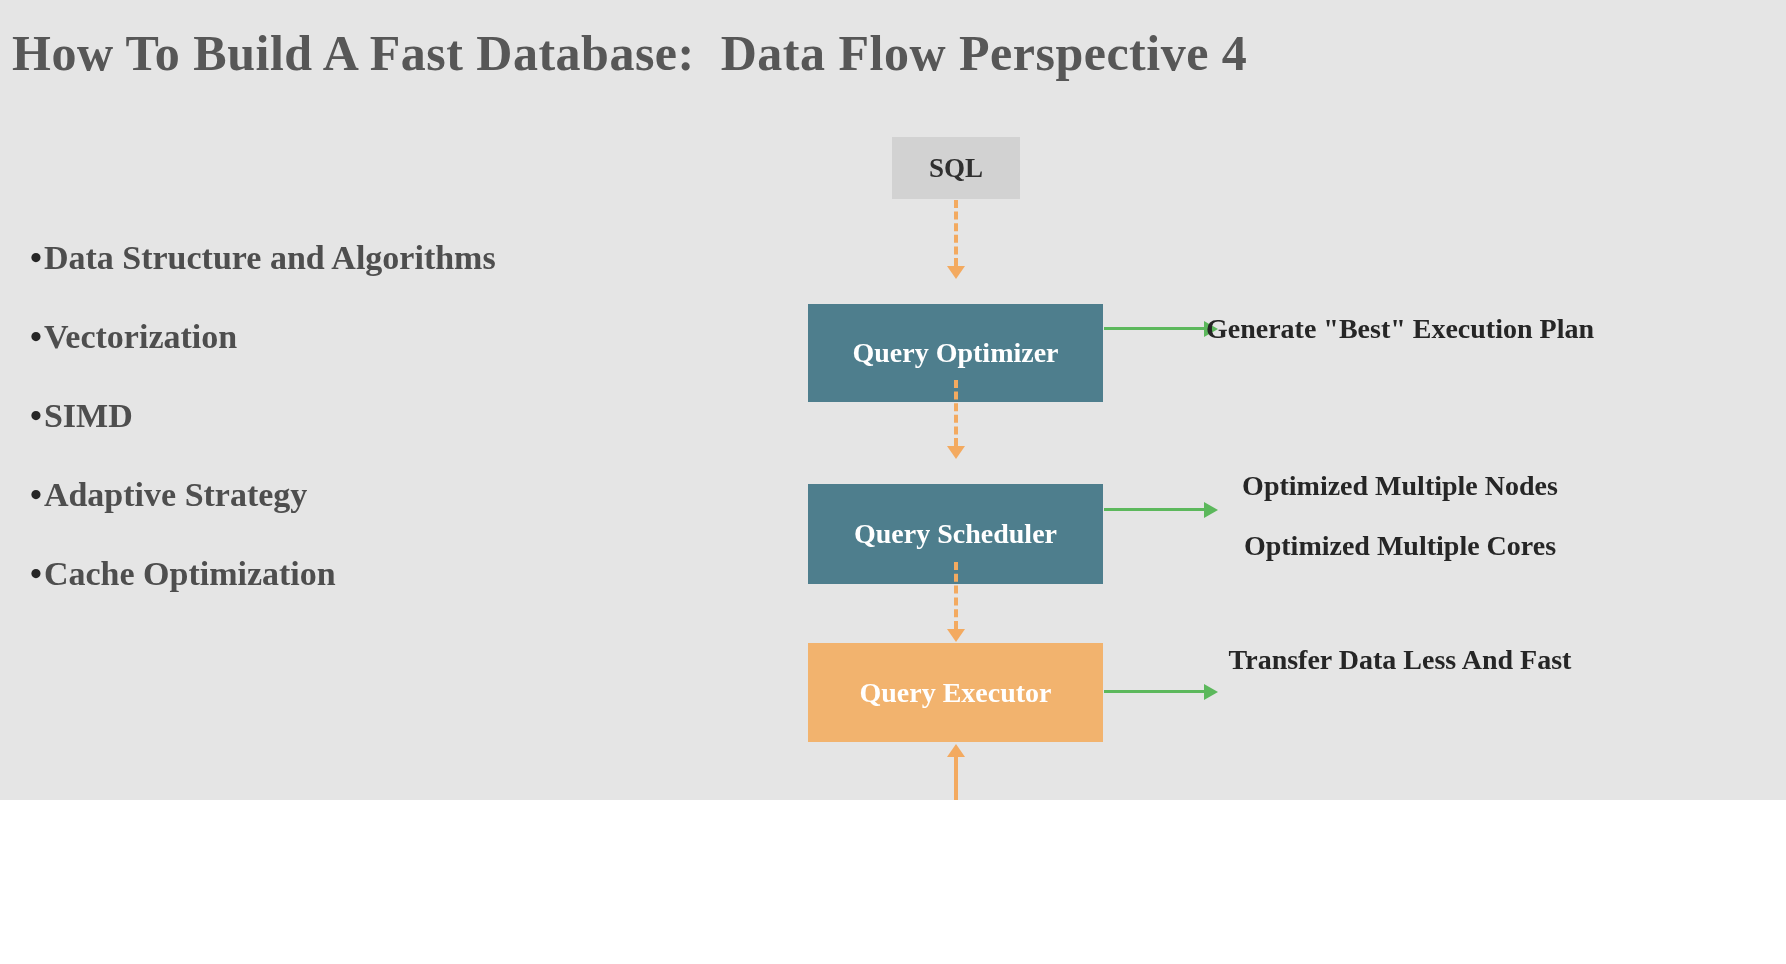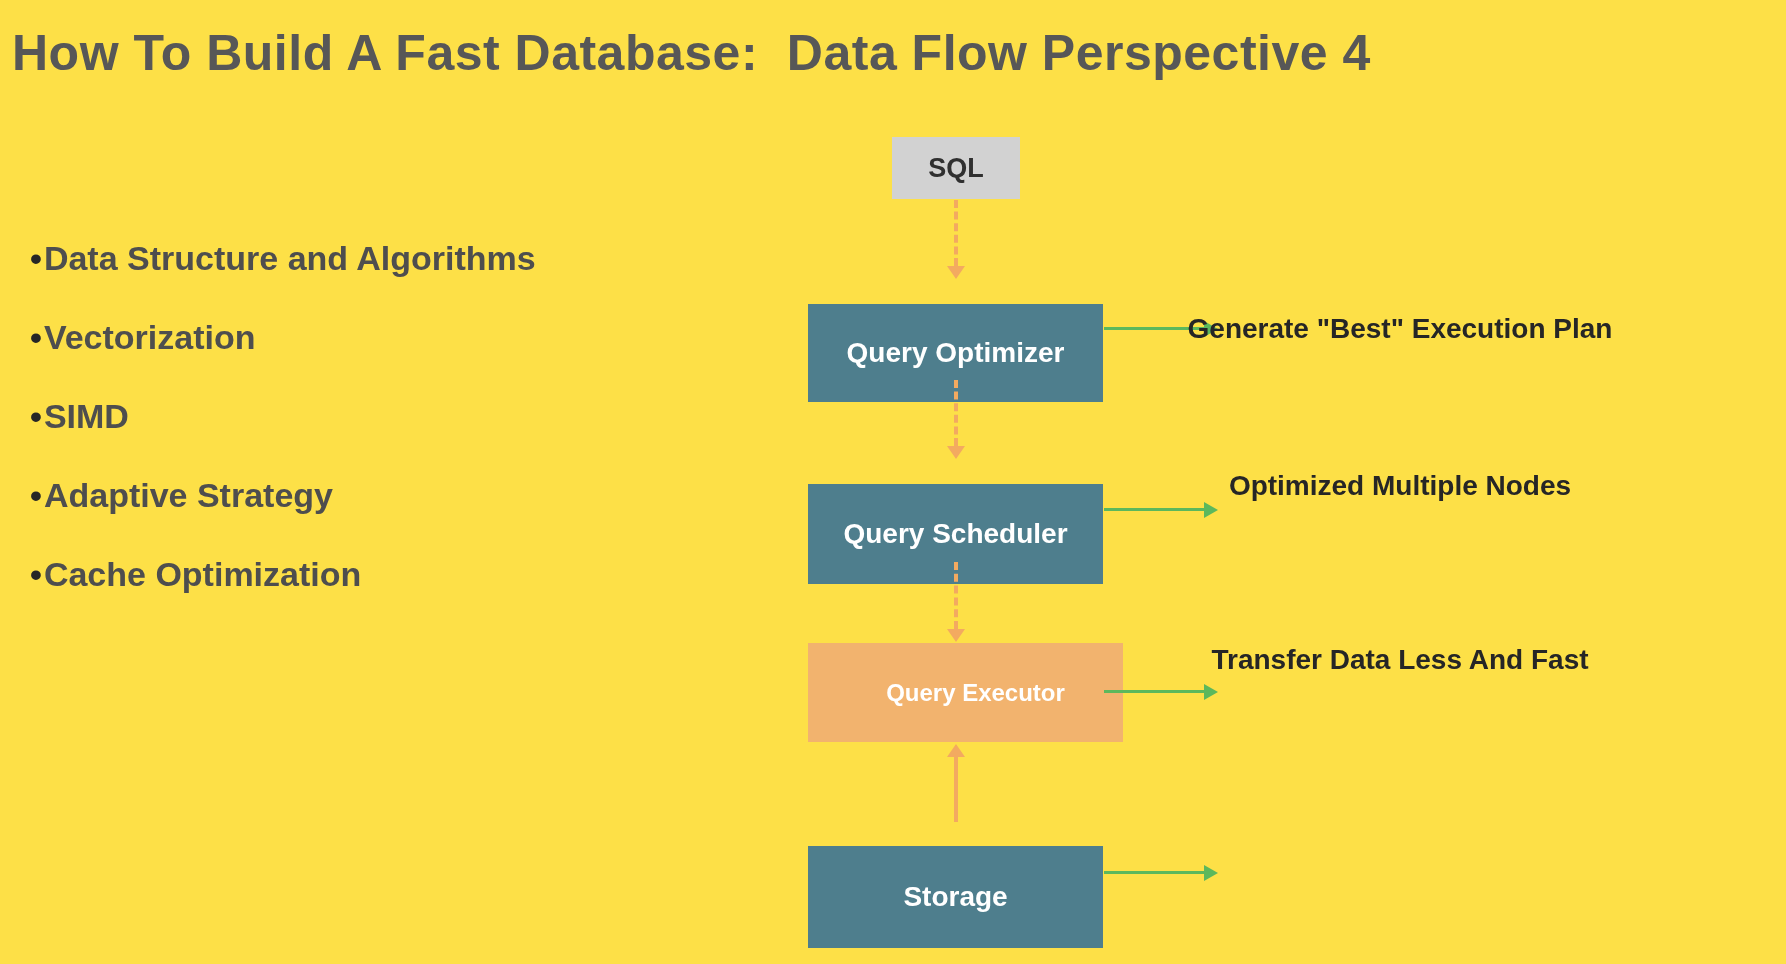--- a/index.html
+++ b/index.html
@@ -1,20 +1,20 @@
 <!DOCTYPE html>
 <html><head>
 <meta charset="utf-8">
 <style>
   html,body{margin:0;padding:0;background:#ffffff;}
   .canvas{
     position:relative;
-    width:1786px;height:964px;
-    background:#fde047;
-    font-family:Liberation Sans, sans-serif;
+    width:1786px;height:800px;
+    background:#e5e5e5;
+    font-family:Liberation Serif, serif;
     overflow:hidden;
   }
   
   .page-title{
     position:absolute;left:12px;top:24px;margin:0;
     font-size:50px;font-weight:bold;color:#575757;
     white-space:pre;letter-spacing:0.5px;
   }
   
   .bullet-list{
@@ -26,21 +26,21 @@
     line-height:40px;margin:0 0 39px 0;white-space:nowrap;
   }
   .bullet-item::before{content:"\2022";margin-right:2px;color:#262626;}
   
   .node{
     position:absolute;display:flex;align-items:center;justify-content:center;
     font-weight:bold;text-align:center;
   }
   .node-sql{left:892px;top:137px;width:128px;height:62px;background:#d2d2d2;color:#303030;font-size:27px;}
   .node-teal{background:#4e7e8d;color:#ffffff;font-size:28px;margin-top:24px;}
-  .node-orange{background:#f2b36e;color:#ffffff;font-size:24px;padding-left:20px;}
+  .node-orange{background:#f2b36e;color:#ffffff;font-size:28px;}
   .node-optimizer{left:808px;top:280px;width:295px;height:98px;}
   .node-scheduler{left:808px;top:460px;width:295px;height:100px;}
   .node-executor{left:808px;top:643px;width:295px;height:99px;}
   .node-storage{left:808px;top:822px;width:295px;height:102px;}
   
   .dash-line{position:absolute;width:0;border-left:4px dashed #f3aa60;}
   .solid-line{position:absolute;width:0;border-left:4px solid #f3aa60;}
   .tri-down{position:absolute;width:0;height:0;
     border-left:9px solid transparent;border-right:9px solid transparent;
     border-top:13px solid #f3aa60;}
@@ -110,20 +110,21 @@
 
   <div class="hline" style="left:1104px;top:871px;width:100px;"></div>
   <div class="tri-right" style="left:1204px;top:865px;"></div>
 
   <div class="annot annot-optimizer">
     <p>Generate "Best" Execution Plan</p>
   </div>
 
   <div class="annot annot-scheduler">
     <p>Optimized Multiple Nodes</p>
+    <p>Optimized Multiple Cores</p>
   </div>
 
   <div class="annot annot-executor">
     <p>Transfer Data Less And Fast</p>
   </div>
 
 
 </div>
 
 </body></html>

